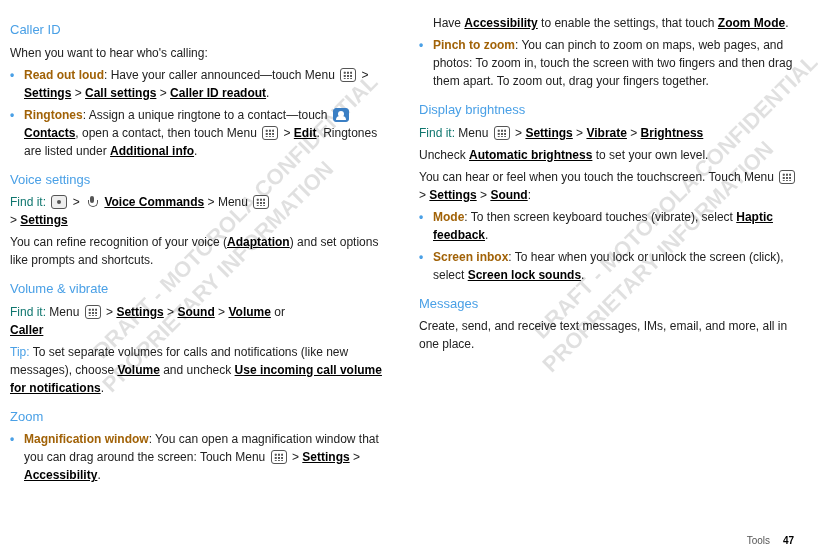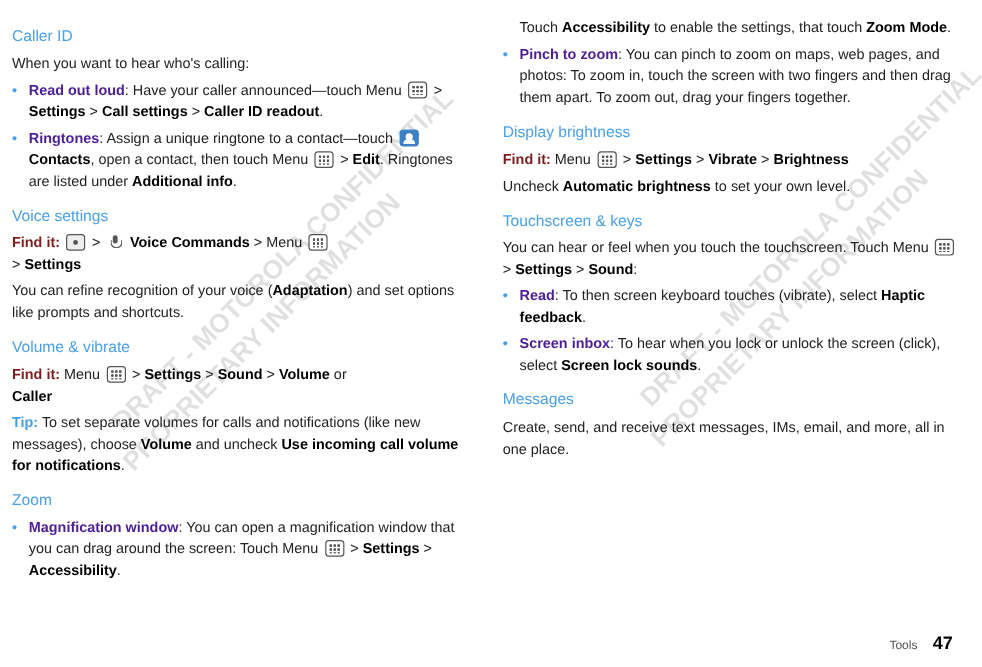--- a/index.html
+++ b/index.html
@@ -28,34 +28,34 @@
   .wm3 { left: 480px; top: 180px; transform: rotate(-45deg); }
   .wm4 { left: 500px; top: 240px; transform: rotate(-45deg); }
   .cols {
     display: flex;
     gap: 30px;
     position: relative;
     z-index: 2;
   }
   .col { flex: 1; }
   .sec-title { color: #4aa0e6; font-size: 13px; margin-top: 10px; margin-bottom: 4px; font-weight: normal; }
-  .find { color: #7f1d1d; font-weight: bold; }
-  .tip { color: #4aa0e6; font-weight: bold; }
-  .kw { color: #4c1d95; font-weight: bold; }
+  .find { color: #0f766e; font-weight: normal; }
+  .tip { color: #4aa0e6; font-weight: normal; }
+  .kw { color: #a16207; font-weight: bold; }
   p { margin: 4px 0; }
   ul { list-style: none; padding-left: 0; }
   li { padding-left: 14px; position: relative; margin: 4px 0; }
   li::before {
     content: "•";
     position: absolute;
     left: 0;
     color: #4aa0e6;
     font-weight: bold;
   }
-  b { font-weight: bold; color: #000; }
+  b { font-weight: bold; color: #000; text-decoration: underline; }
   .icon {
     display: inline-block;
     width: 16px;
     height: 14px;
     border: 1px solid #555;
     border-radius: 3px;
     vertical-align: -3px;
     position: relative;
     margin: 0 2px;
     background: #fff;
@@ -119,21 +119,21 @@
     border-right:3px solid transparent;
     border-top:4px solid #8bbfe8;
   }
   .footer {
     position: absolute;
     bottom: 8px;
     right: 24px;
     font-size: 10px;
     color: #555;
   }
-  .footer .pnum { font-weight: bold; color:#000; font-size:15px; margin-left:10px;}
+  .footer .pnum { font-weight: bold; color:#000; font-size:10px; margin-left:10px;}
 </style>
 </head>
 <body>
 
 <div class="watermark wm1">DRAFT - MOTOROLA CONFIDENTIAL</div>
 <div class="watermark wm2">PROPRIETARY INFORMATION</div>
 <div class="watermark wm3">DRAFT - MOTOROLA CONFIDENTIAL</div>
 <div class="watermark wm4">PROPRIETARY INFORMATION</div>
 
 <div class="cols">
@@ -180,48 +180,47 @@
     <div class="sec-title">Zoom</div>
     <ul>
       <li>
         <span class="kw">Magnification window</span><span>: You can open a magnification window that you can drag around the screen: Touch Menu </span><span class="icon icon-apps"></span> &gt; <b>Settings</b> &gt; <b>Accessibility</b>.
       </li>
     </ul>
   </div>
 
   <div class="col">
     <p style="padding-left:14px">
-      <span>Touch </span><b>Accessibility</b><span> to enable the settings, that touch </span><b>Zoom Mode</b>.
+      <span>Have </span><b>Accessibility</b><span> to enable the settings, that touch </span><b>Zoom Mode</b>.
     </p>
     <ul>
       <li>
         <span class="kw">Pinch to zoom</span><span>: You can pinch to zoom on maps, web pages, and photos: To zoom in, touch the screen with two fingers and then drag them apart. To zoom out, drag your fingers together.</span>
       </li>
     </ul>
 
     <div class="sec-title">Display brightness</div>
     <p>
       <span class="find">Find it:</span>
       <span>Menu</span>
       <span class="icon icon-apps"></span> &gt;
       <b>Settings</b> &gt;
       <b>Vibrate</b> &gt;
       <b>Brightness</b>
     </p>
     <p>
       <span>Uncheck </span><b>Automatic brightness</b><span> to set your own level.</span>
     </p>
 
-    <div class="sec-title">Touchscreen &amp; keys</div>
     <p>
       <span>You can hear or feel when you touch the touchscreen. Touch Menu </span><span class="icon icon-apps"></span> &gt; <b>Settings</b> &gt; <b>Sound</b>:
     </p>
     <ul>
       <li>
-        <span class="kw">Read</span><span>: To then screen keyboard touches (vibrate), select </span><b>Haptic feedback</b>.
+        <span class="kw">Mode</span><span>: To then screen keyboard touches (vibrate), select </span><b>Haptic feedback</b>.
       </li>
       <li>
         <span class="kw">Screen inbox</span><span>: To hear when you lock or unlock the screen (click), select </span><b>Screen lock sounds</b>.
       </li>
     </ul>
 
     <div class="sec-title">Messages</div>
     <p>Create, send, and receive text messages, IMs, email, and more, all in one place.</p>
   </div>
 </div>

